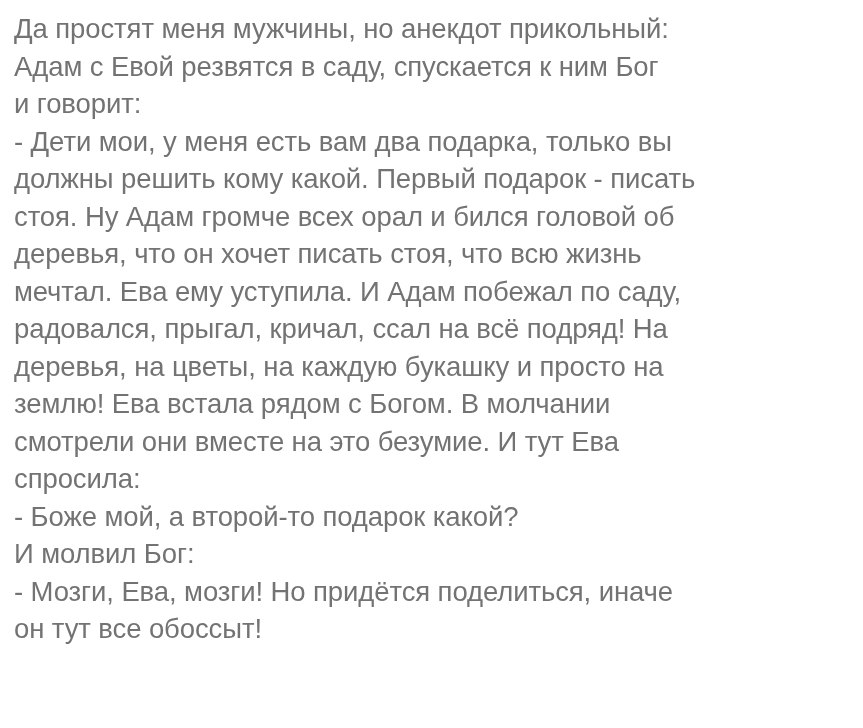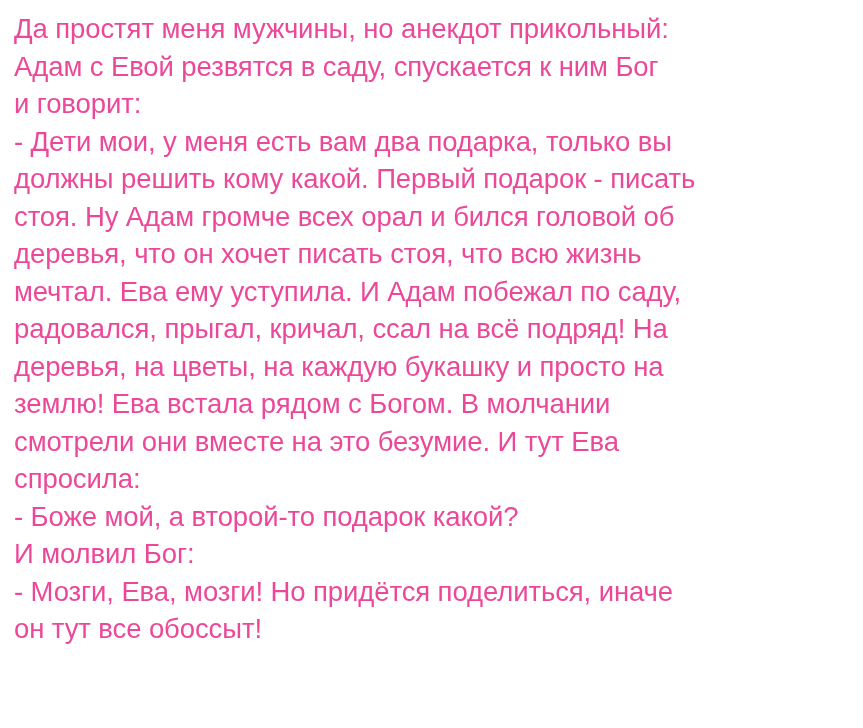--- a/index.html
+++ b/index.html
@@ -14,21 +14,21 @@
     overflow: hidden;
   }
   .page {
     width: 863px;
     height: 728px;
     box-sizing: border-box;
     padding: 10px 14px 0 14px;
     background: #ffffff;
   }
   .joke-text {
-    color: #ec4899;
+    color: #737373;
     font-size: 27.5px;
     line-height: 37.5px;
     font-weight: 400;
     letter-spacing: -0.1px;
     white-space: pre-wrap;
     word-wrap: break-word;
     font-family: "Liberation Sans", sans-serif;
   }
 </style>
 </head>

